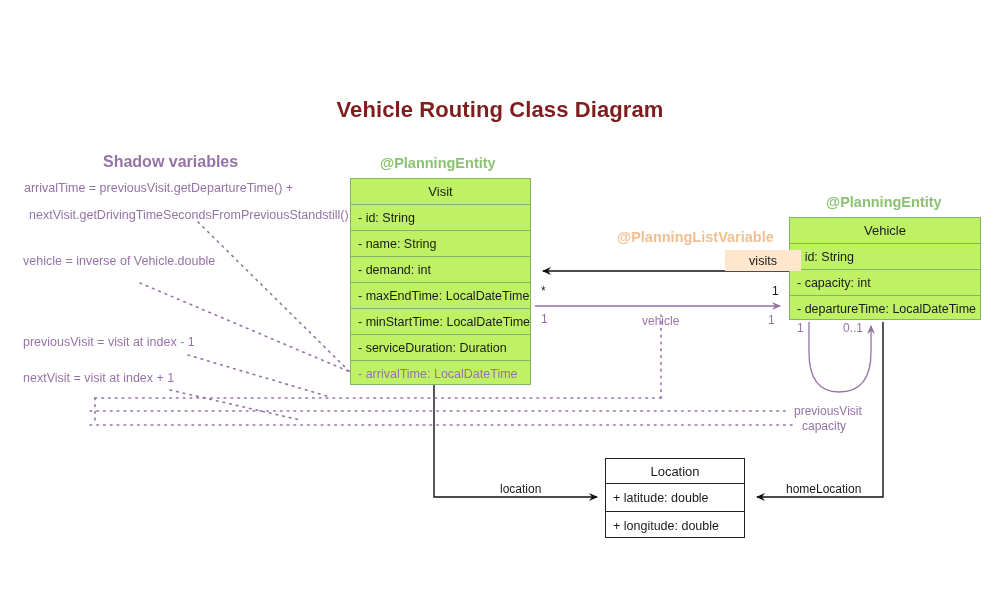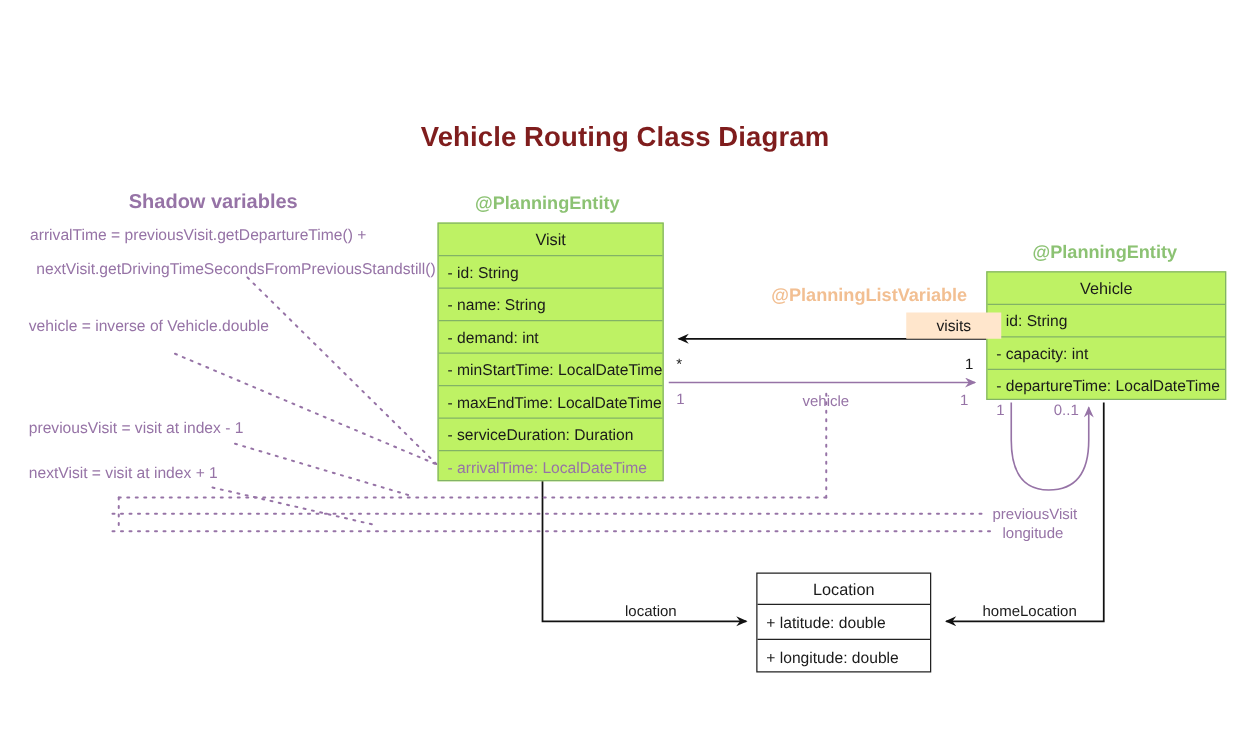--- a/index.html
+++ b/index.html
@@ -189,22 +189,22 @@
   <div class="lbl shadowtext" style="left:23px; top:335px;">previousVisit = visit at index - 1</div>
   <div class="lbl shadowtext" style="left:23px; top:371px;">nextVisit = visit at index + 1</div>
 
   <div class="stereo green" style="left:380px; top:155px;">@PlanningEntity</div>
 
   <div class="umlbox" style="left:350px; top:178px; width:181px; height:207px;">
     <div class="row title" style="height:25px;">Visit</div>
     <div class="row" style="height:26px;">- id: String</div>
     <div class="row" style="height:26px;">- name: String</div>
     <div class="row" style="height:26px;">- demand: int</div>
+    <div class="row" style="height:26px;">- maxEndTime: LocalDateTime</div>
     <div class="row" style="height:26px;">- minStartTime: LocalDateTime</div>
-    <div class="row" style="height:26px;">- maxEndTime: LocalDateTime</div>
     <div class="row" style="height:26px;">- serviceDuration: Duration</div>
     <div class="row shadow" style="height:26px;">- arrivalTime: LocalDateTime</div>
   </div>
 
   <div class="stereo green" style="left:826px; top:194px;">@PlanningEntity</div>
 
   <div class="umlbox" style="left:789px; top:217px; width:192px; height:103px;">
     <div class="row title" style="height:25px;">Vehicle</div>
     <div class="row" style="height:26px;">- id: String</div>
     <div class="row" style="height:26px;">- capacity: int</div>
@@ -225,18 +225,18 @@
   <div class="lbl mult" style="left:772px; top:284px;">1</div>
 
   <div class="lbl mult purple" style="left:541px; top:312px;">1</div>
   <div class="lbl purple" style="left:642px; top:314px;">vehicle</div>
   <div class="lbl mult purple" style="left:768px; top:313px;">1</div>
 
   <div class="lbl mult purple" style="left:797px; top:321px;">1</div>
   <div class="lbl mult purple" style="left:843px; top:321px;">0..1</div>
 
   <div class="lbl purple" style="left:794px; top:404px;">previousVisit</div>
-  <div class="lbl purple" style="left:802px; top:419px;">longitude</div>
+  <div class="lbl purple" style="left:802px; top:419px;">capacity</div>
 
   <div class="lbl" style="left:500px; top:482px;">location</div>
   <div class="lbl" style="left:786px; top:482px;">homeLocation</div>
 
 </div>
 
 </body></html>

